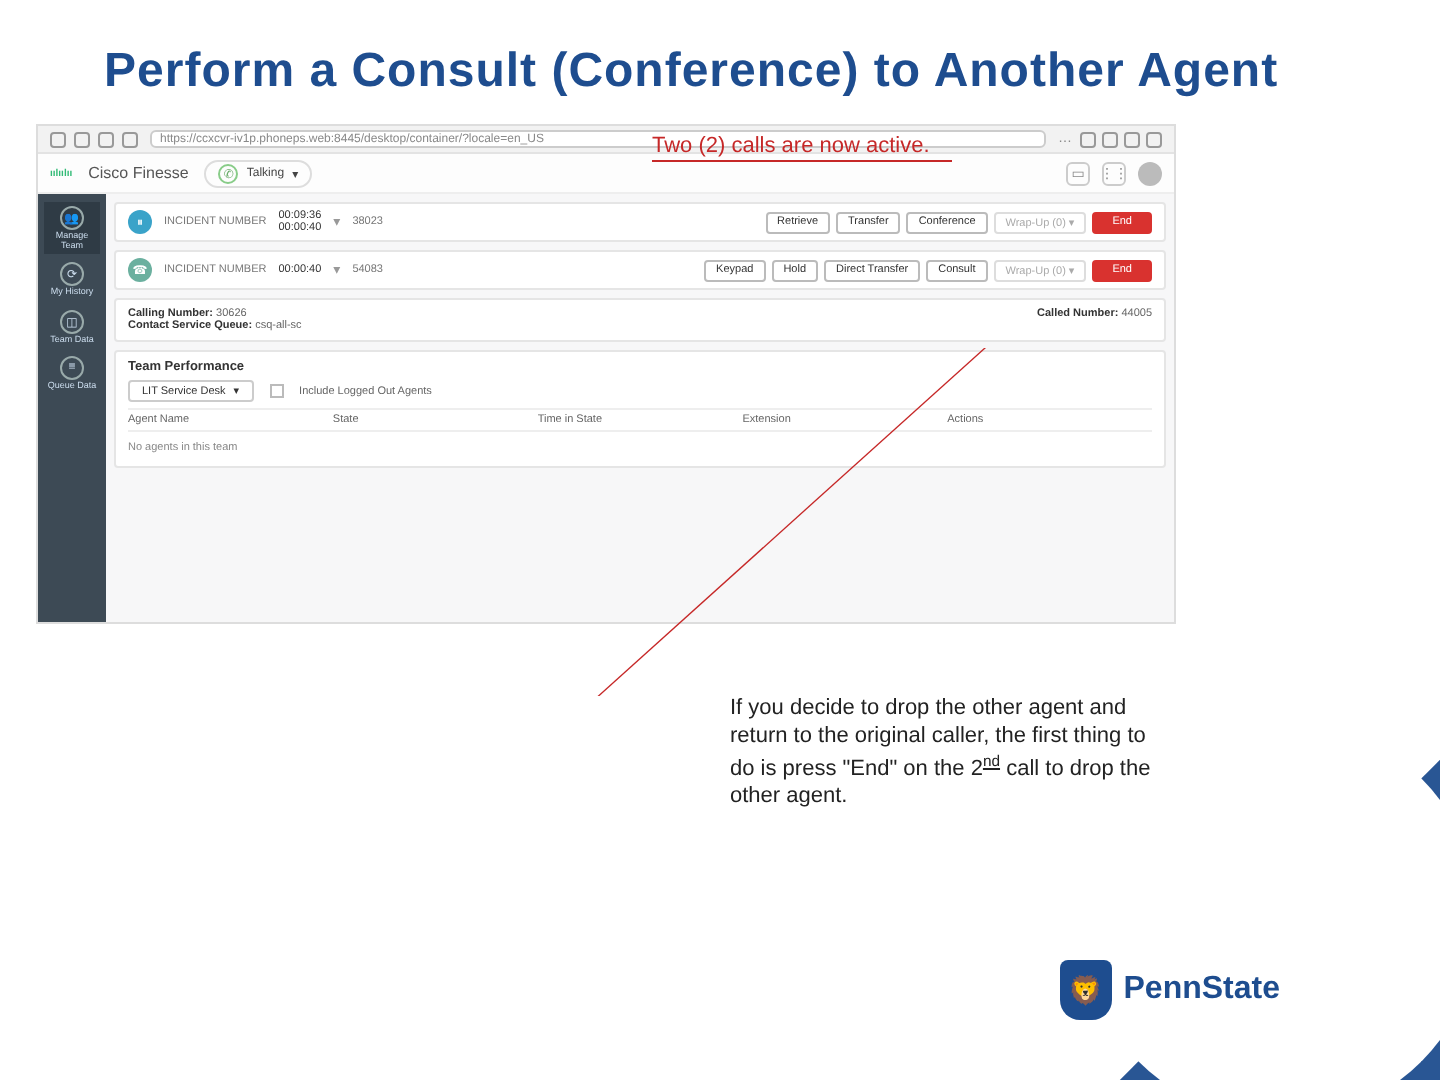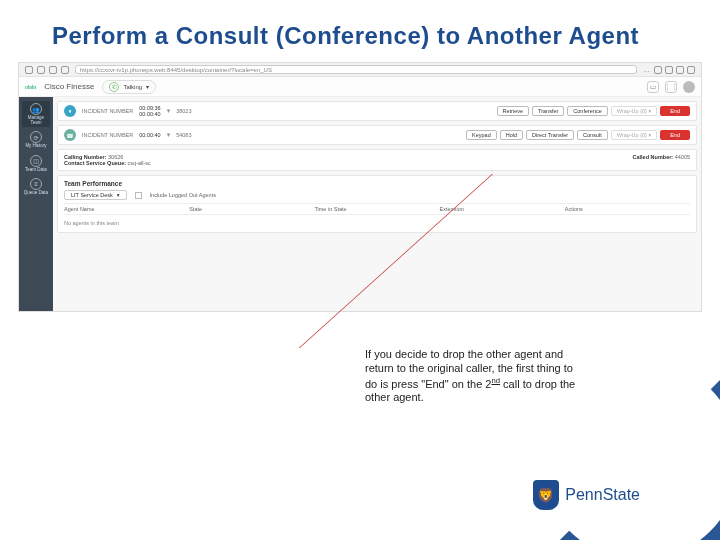--- a/index.html
+++ b/index.html
@@ -1,19 +1,19 @@
 <!DOCTYPE html>
 <html><head>
 <meta charset="utf-8">
 <style>
   * { box-sizing: border-box; margin: 0; padding: 0; }
   html, body { width: 720px; height: 540px; font-family: Arial, Helvetica, sans-serif; background: #fff; overflow: hidden; }
   .slide { position: relative; width: 720px; height: 540px; }
   .title { position: absolute; top: 22px; left: 52px; font-size: 24px; font-weight: 700; color: #1e4d8f; letter-spacing: .5px; }
-  .screenshot { position: absolute; top: 62px; left: 18px; width: 684px; height: 250px; border: 1px solid #ddd; background: #fdfdfd; font-size: 7px; color: #444; }
+  .screenshot { position: absolute; top: 62px; left: 18px; width: 570px; height: 250px; border: 1px solid #ddd; background: #fdfdfd; font-size: 7px; color: #444; }
   
   .chrome { height: 14px; background: #f2f2f2; border-bottom: 1px solid #e3e3e3; display: flex; align-items: center; padding: 0 6px; gap: 6px; }
   .chrome .nav { display: flex; gap: 4px; }
   .chrome .c-icon { width: 8px; height: 8px; border: 1px solid #999; border-radius: 2px; }
   .chrome .addr { flex: 1; height: 9px; background: #fff; border: 1px solid #ccc; border-radius: 3px; padding: 0 4px; color: #888; font-size: 6px; line-height: 8px; overflow: hidden; }
   .chrome .right { display: flex; gap: 3px; }
   .chrome .dots { letter-spacing: 1px; color: #888; }
   
   .appbar { height: 20px; display: flex; align-items: center; padding: 0 6px; gap: 8px; border-bottom: 1px solid #eee; }
   .cisco { font-size: 5px; color: #3b7; font-weight: bold; }
@@ -55,21 +55,21 @@
   .tbl-body{font-size:5.5px;color:#888;padding:2px 0;}
   
   .callout1{position:absolute;top:67px;left:326px;width:150px;font-size:11px;color:#c62828;border-bottom:1px solid #c62828;padding-bottom:1px;}
   .callout2{position:absolute;top:348px;left:365px;width:215px;font-size:11px;color:#222;line-height:1.25;}
   sup{font-size:.7em;text-decoration:underline;}
   
   .line{position:absolute;left:492px;top:174px;width:1px;height:174px;background:#c62828;transform:skewX(-48deg);transform-origin:top;}
   
   .ps{position:absolute;bottom:30px;right:80px;display:flex;align-items:center;gap:6px;}
   .ps-shield{width:26px;height:30px;background:#1e4d8f;border-radius:4px 4px 10px 10px;display:flex;align-items:center;justify-content:center;color:#fff;font-size:14px;}
-  .ps-txt{font-size:16px;font-weight:400;color:#1e4d8f;}
+  .ps-txt{font-size:16px;font-weight:700;color:#1e4d8f;}
   
   .swoosh{position:absolute;right:-80px;bottom:-80px;width:320px;height:320px;border:60px solid #1e4d8f;border-radius:50%;border-left-color:transparent;border-top-color:transparent;opacity:.95;}
   .swoosh2{position:absolute;right:-60px;bottom:-120px;width:320px;height:320px;border:4px solid #1e4d8f;border-radius:50%;border-left-color:transparent;border-top-color:transparent;}
   .cbx{width:7px;height:7px;border:1px solid #bbb;display:inline-block;}
 </style>
 </head>
 <body>
 <div class="slide">
 
 <h1 class="title">Perform a Consult (Conference) to Another Agent</h1>
@@ -193,20 +193,21 @@
           <span class="th">Time in State</span>
           <span class="th">Extension</span>
           <span class="th">Actions</span>
         </div>
         <div class="tbl-body">No agents in this team</div>
       </div>
     </div>
   </div>
 </div>
 
+<div class="callout1">Two (2) calls are now active.</div>
 <div class="line"></div>
 <div class="callout2">
   <span>If you decide to drop the other agent and return to the original caller, the first thing to do is press "End" on the 2</span><sup>nd</sup><span> call to drop the other agent.</span>
 </div>
 
 <div class="swoosh"></div>
 <div class="swoosh2"></div>
 <div class="ps">
   <div class="ps-shield">🦁</div>
   <div class="ps-txt">PennState</div>

